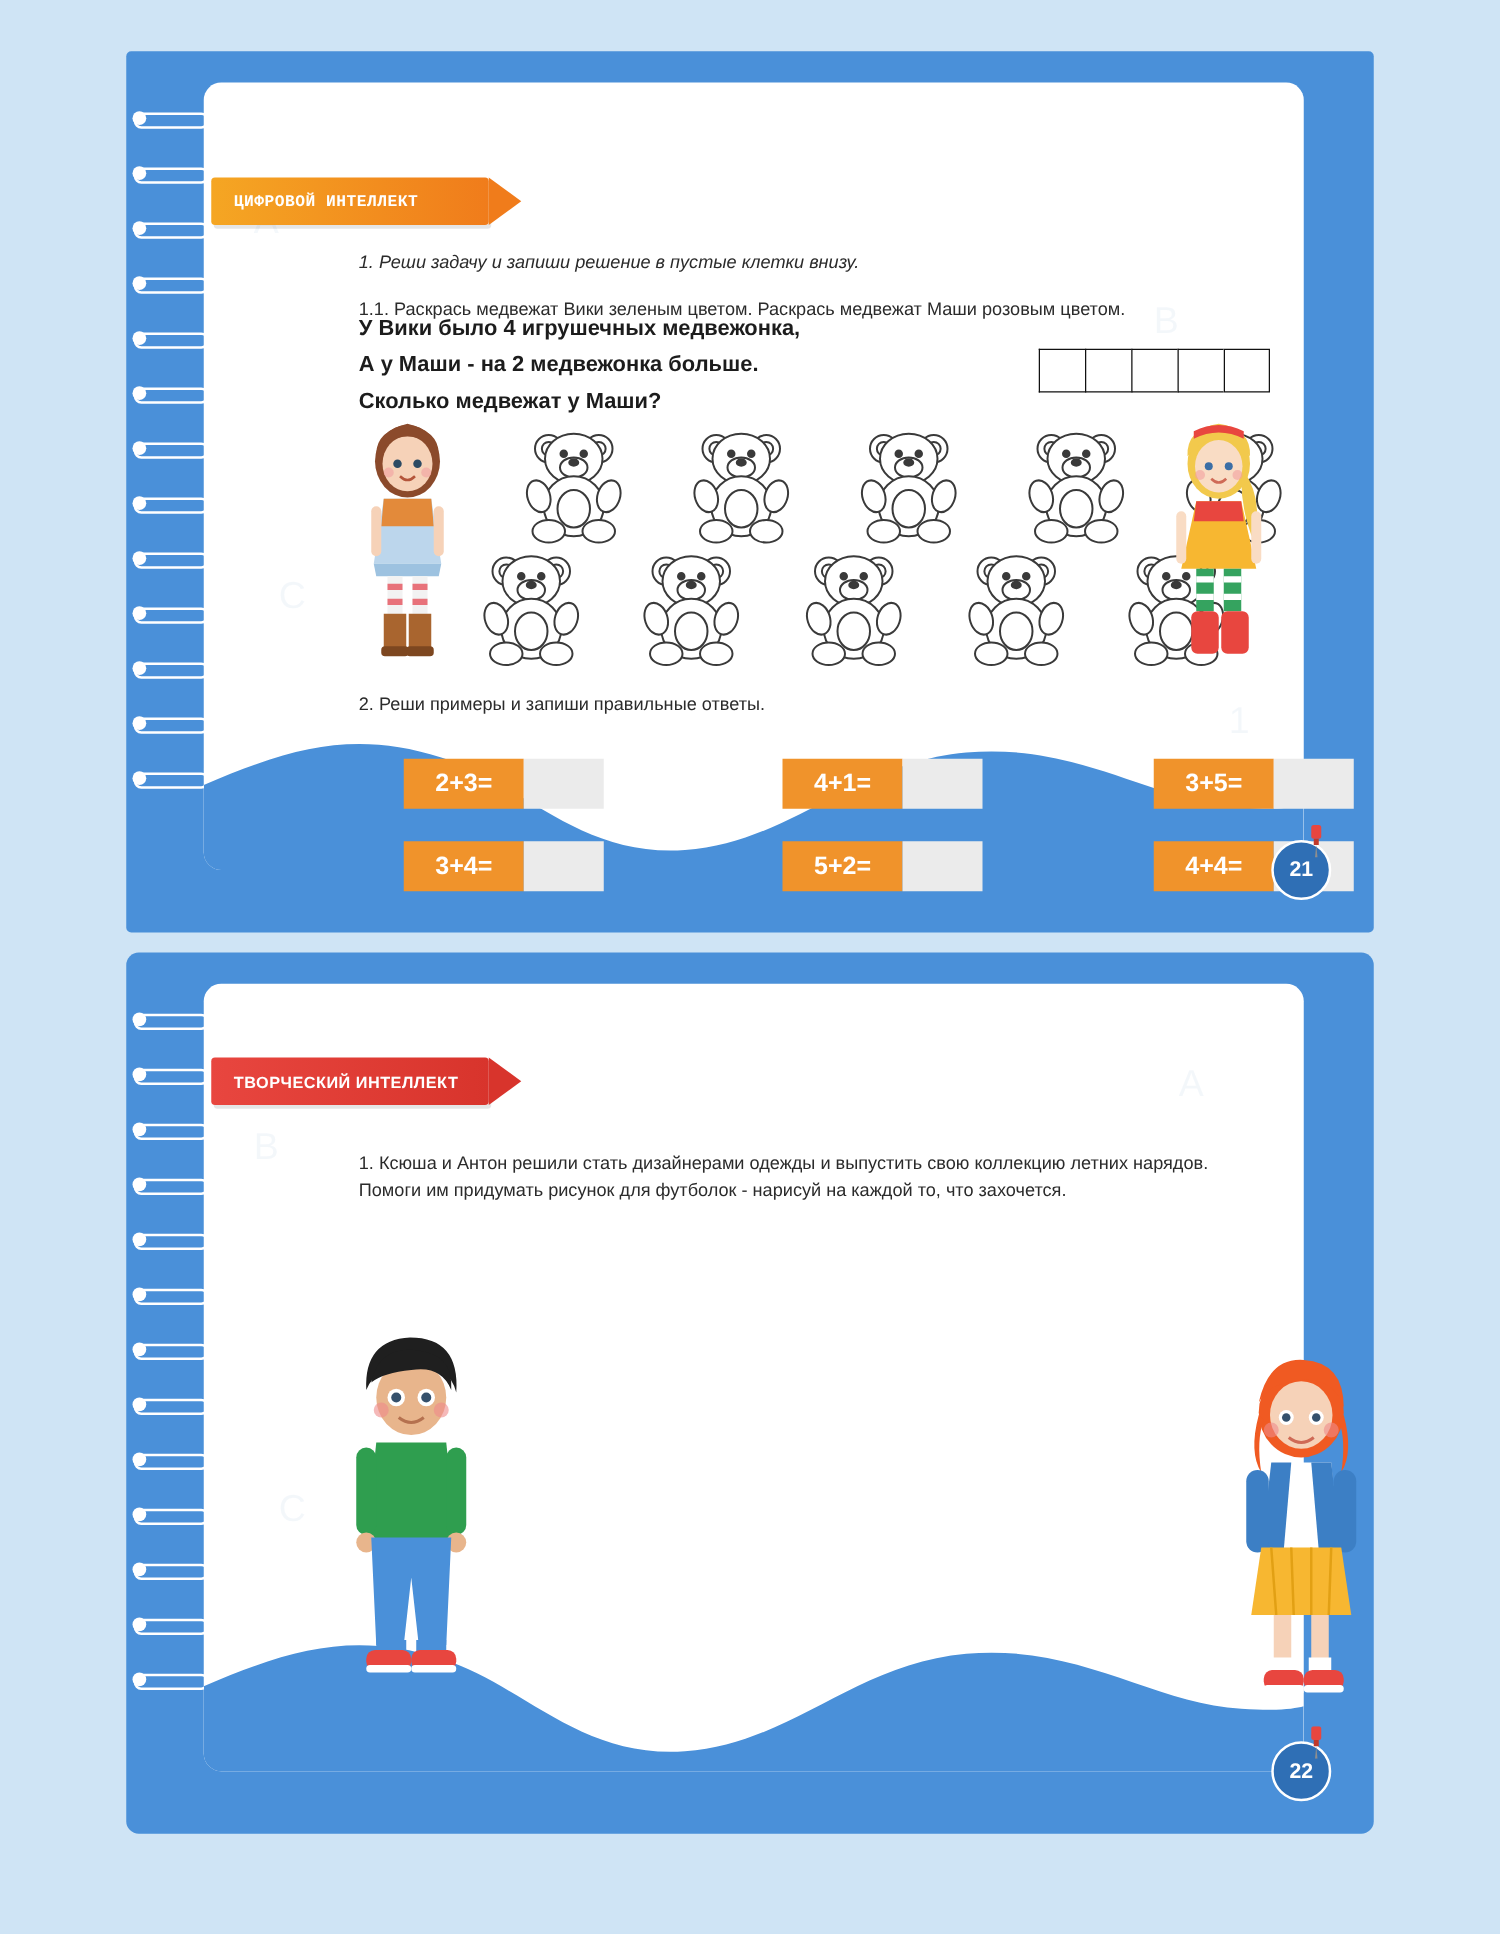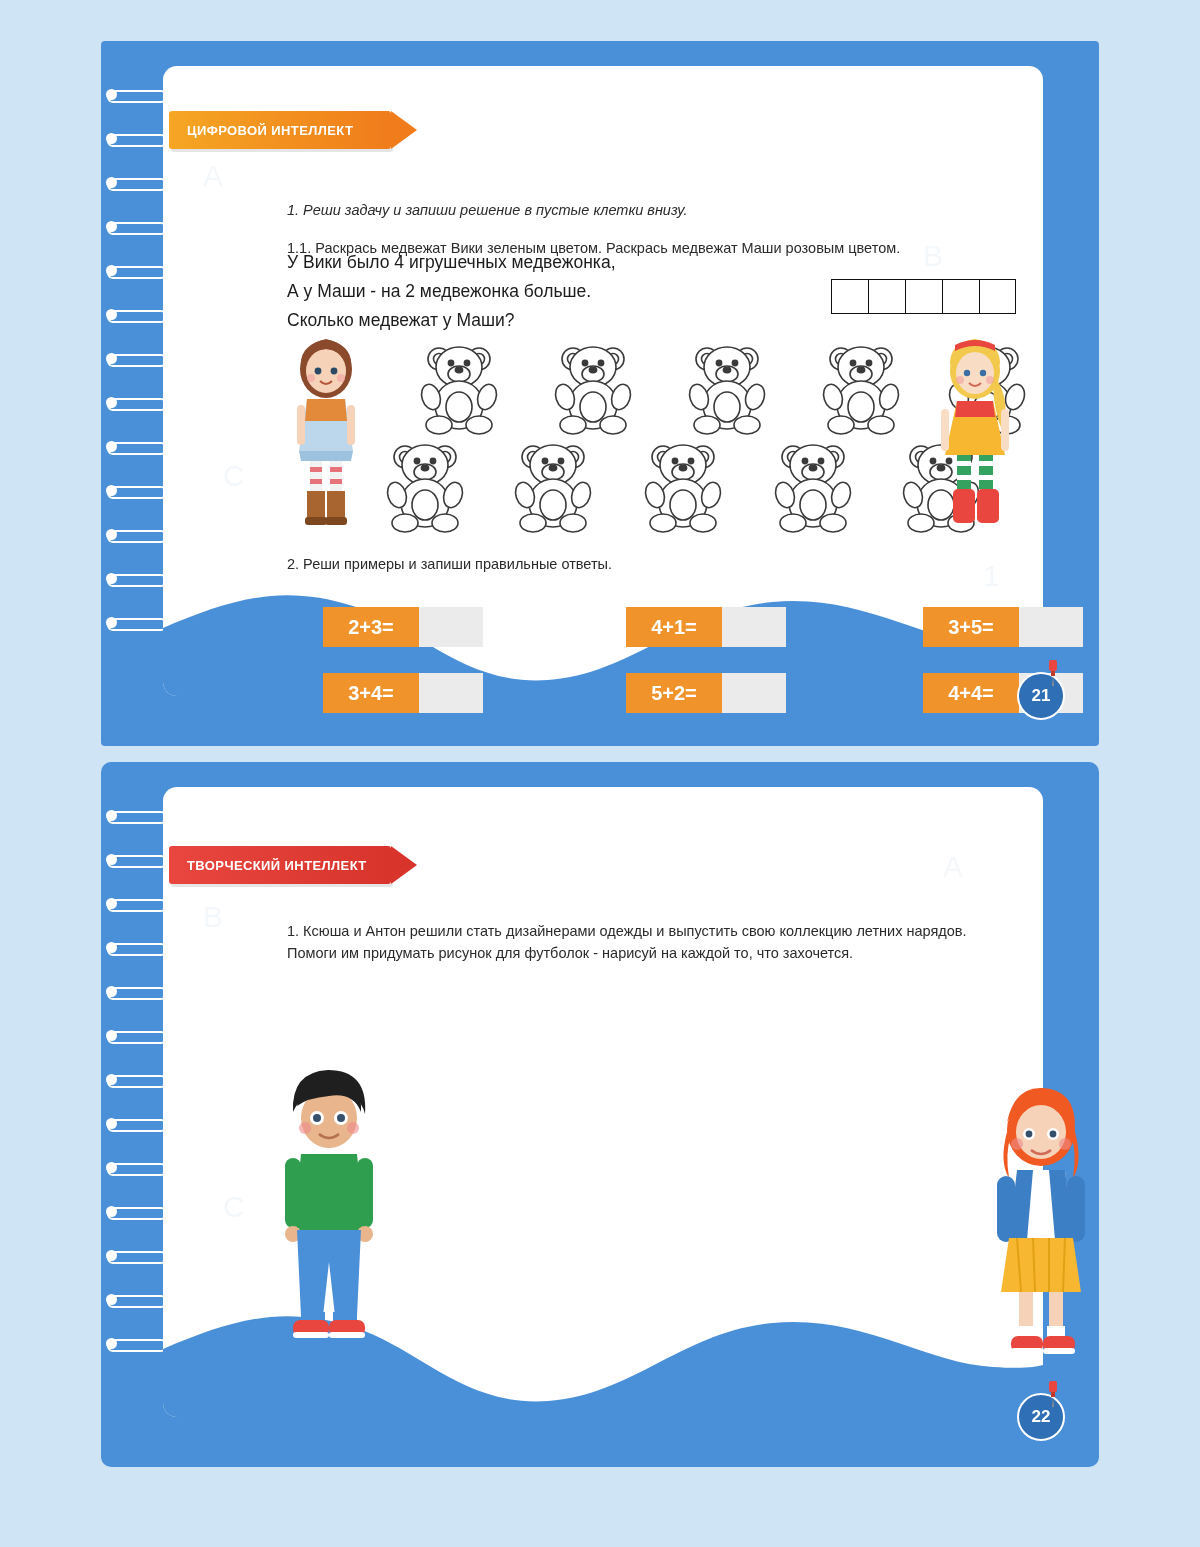--- a/index.html
+++ b/index.html
@@ -74,38 +74,39 @@
     letter-spacing:.4px;
     border-radius:3px;
     box-shadow:2px 3px 0 rgba(0,0,0,.10);
   }
   .ribbon .arrow{
     position:absolute;right:-26px;top:0;width:0;height:0;
     border-top:19px solid transparent;
     border-bottom:19px solid transparent;
   }
   .ribbon-num{
-    left:68px;top:70px;width:190px;
+    left:68px;top:101px;width:190px;
     background:linear-gradient(90deg,#f5a623 0%,#f07c1b 100%);
+    font-family:Liberation Mono, monospace;
   }
   .ribbon-num .arrow{border-left:26px solid #f07c1b;}
   .ribbon-cre{
     left:68px;top:84px;width:190px;
     background:linear-gradient(90deg,#e8463f 0%,#d8342c 100%);
   }
   .ribbon-cre .arrow{border-left:26px solid #d8342c;}
 
   
   .task-line{
     position:absolute;
     font-size:14.5px;color:#2b2b2b;line-height:1.55;
   }
   .problem{
     position:absolute;
-    font-size:17.5px;font-weight:normal;color:#1c1c1c;line-height:1.62;
+    font-size:17.5px;font-weight:bold;color:#1c1c1c;line-height:1.62;
   }
 
   
   .boxrow{position:absolute;display:flex;}
   .boxrow div{
     width:37px;height:35px;border:1.6px solid #111;
     border-right:none;background:#fff;box-sizing:border-box;
   }
   .boxrow div:last-child{border-right:1.6px solid #111;}
 

